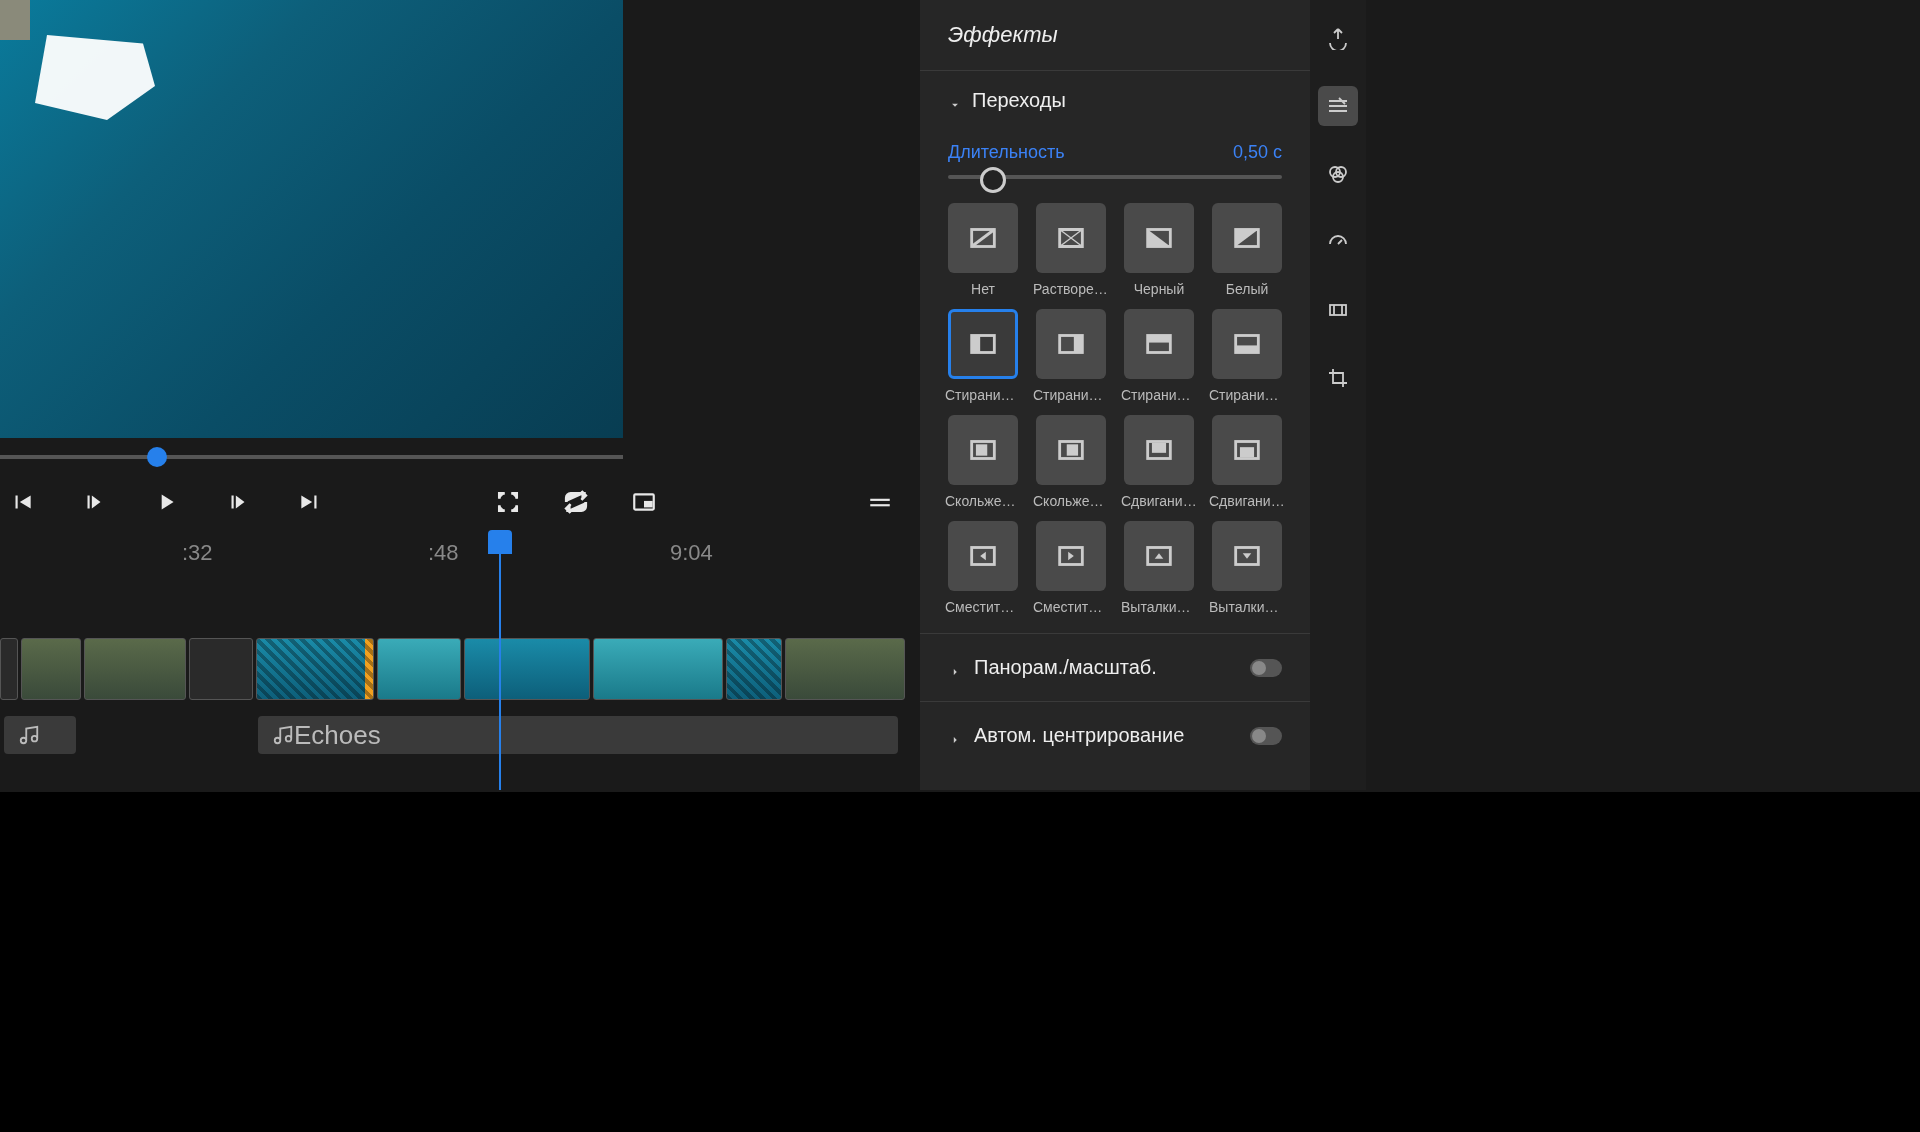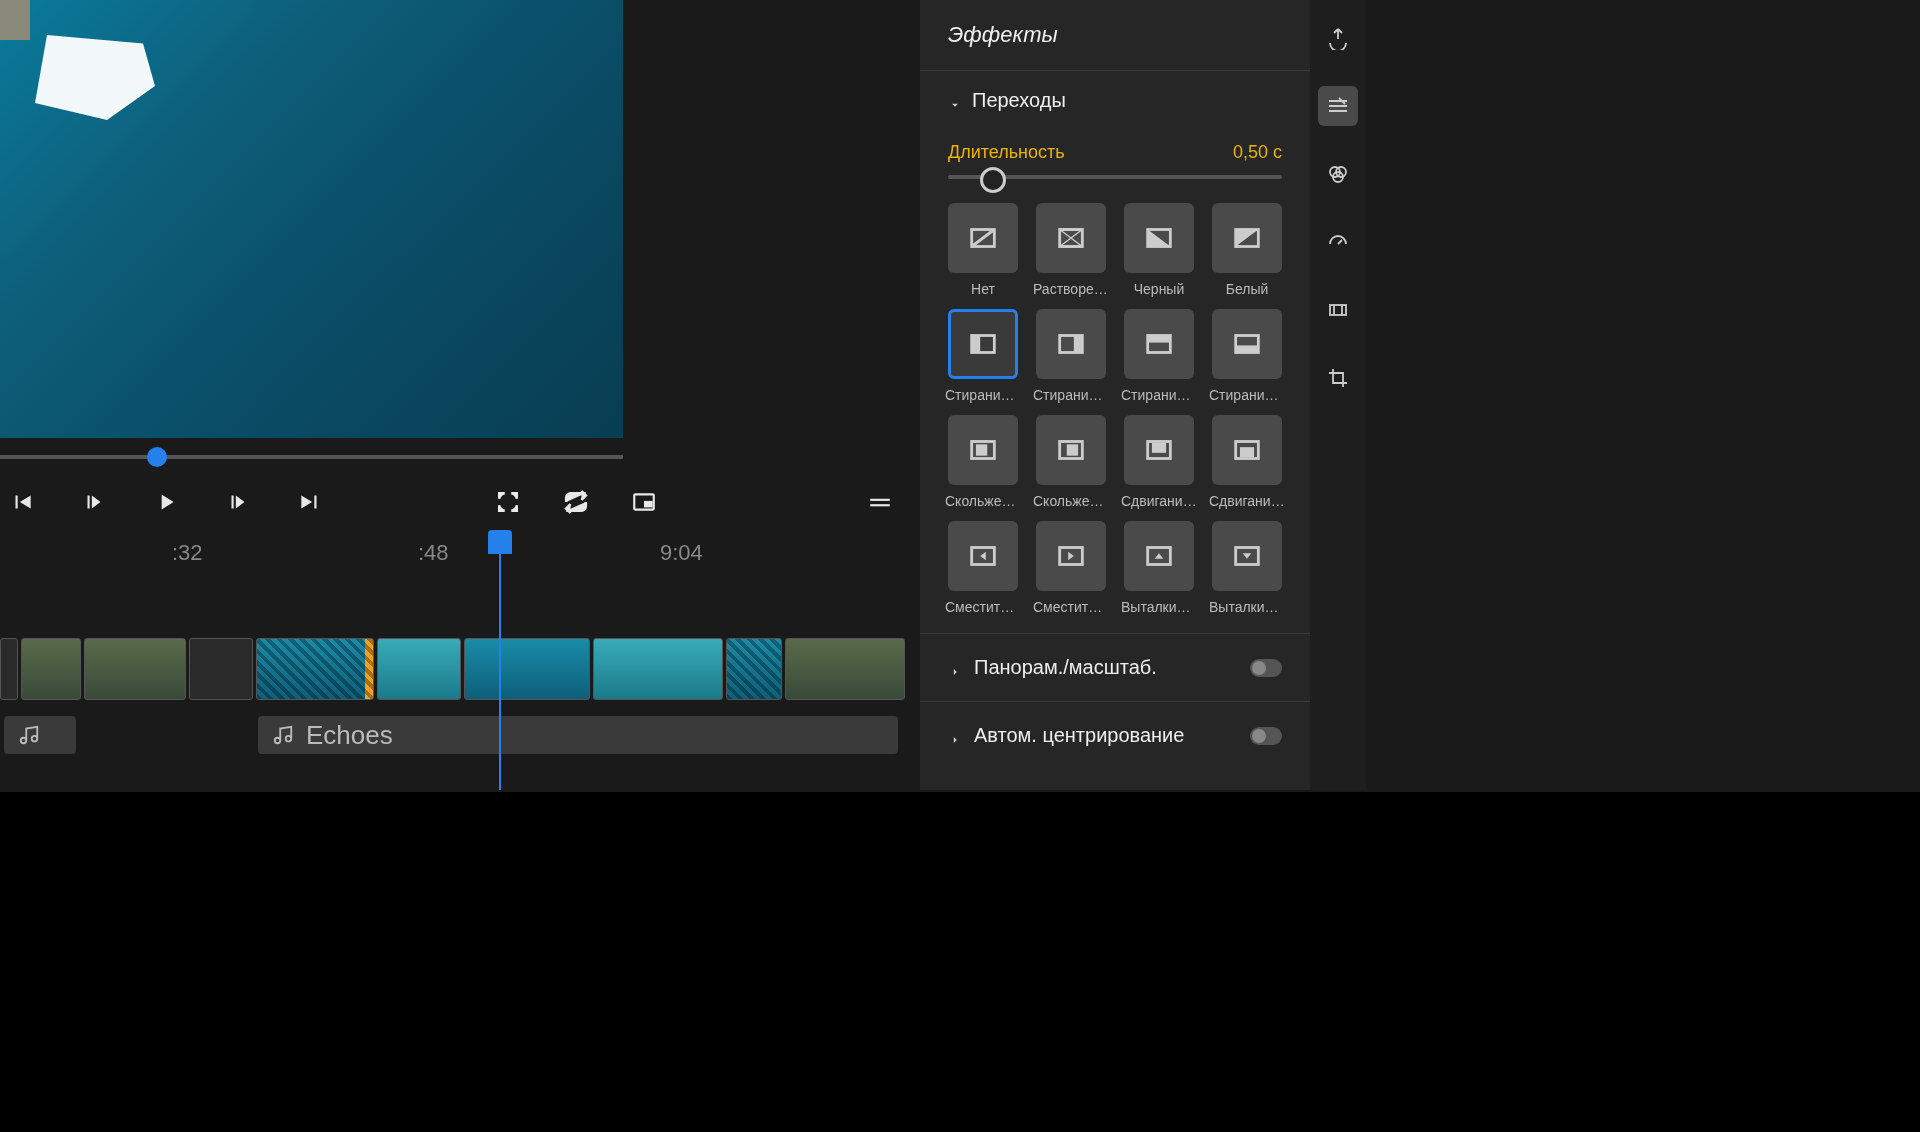--- a/index.html
+++ b/index.html
@@ -78,21 +78,21 @@
 .transport-left { display: flex; gap: 44px; align-items: center; }
 .transport-mid { margin-left: 170px; display: flex; gap: 40px; align-items: center; }
 .transport-right { margin-left: auto; margin-right: 8px; }
 .t-btn { width: 28px; height: 28px; display: flex; align-items: center; justify-content: center; cursor: pointer; color: #e8e8e8; }
 .t-btn svg { width: 26px; height: 26px; fill: #e8e8e8; }
 
 
 .time-ruler {
   position: absolute;
   top: 528px;
-  left: 2px;
+  left: 12px;
   width: 910px;
   height: 44px;
   padding-left: 27px;
 }
 .time-label {
   position: absolute;
   top: 12px;
   color: #888;
   font-size: 22px;
 }
@@ -157,21 +157,20 @@
   height: 38px;
   display: flex;
 }
 .audio-clip {
   height: 38px;
   background: #3a3a3a;
   border-radius: 4px;
   display: flex;
   align-items: center;
   padding: 0 14px;
-  gap: 12px;
   color: #bbb;
   font-size: 26px;
 }
 
 
 .panel {
   position: absolute;
   top: 0;
   right: 56px;
   width: 390px;
@@ -197,21 +196,21 @@
   color: #eee;
   cursor: pointer;
 }
 .chev { width: 14px; height: 14px; }
 .chev svg { width: 14px; height: 14px; fill: #ccc; }
 .duration-row {
   display: flex;
   justify-content: space-between;
   margin-top: 30px;
   font-size: 18px;
-  color: #eab308;
+  color: #3b82f6;
 }
 .slider-track {
   position: relative;
   margin-top: 12px;
   height: 4px;
   background: #555;
   border-radius: 2px;
 }
 .slider-track::after {
   content: "";

